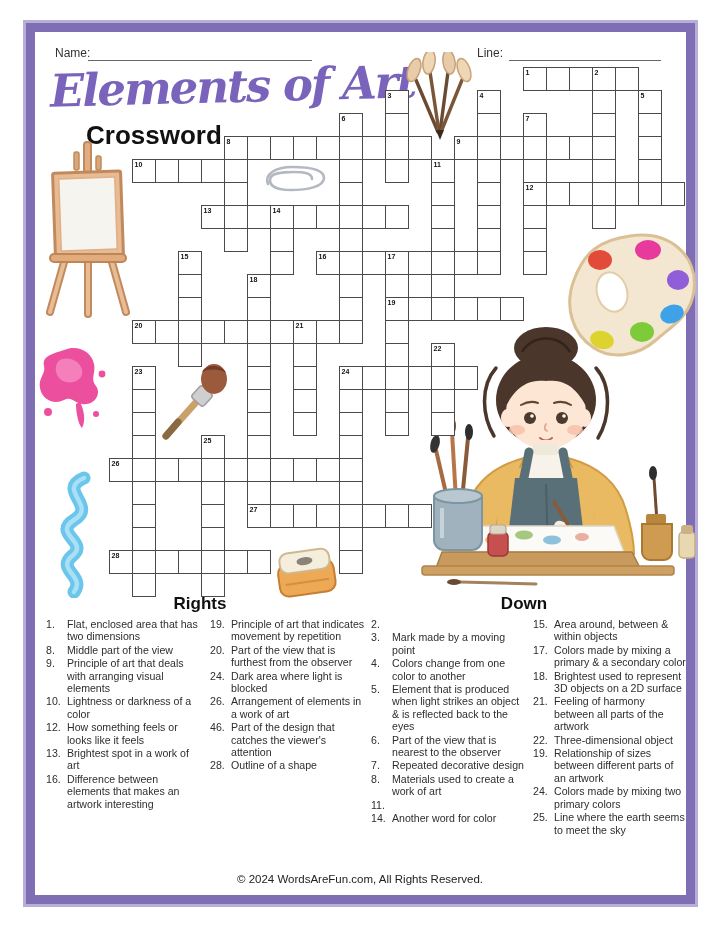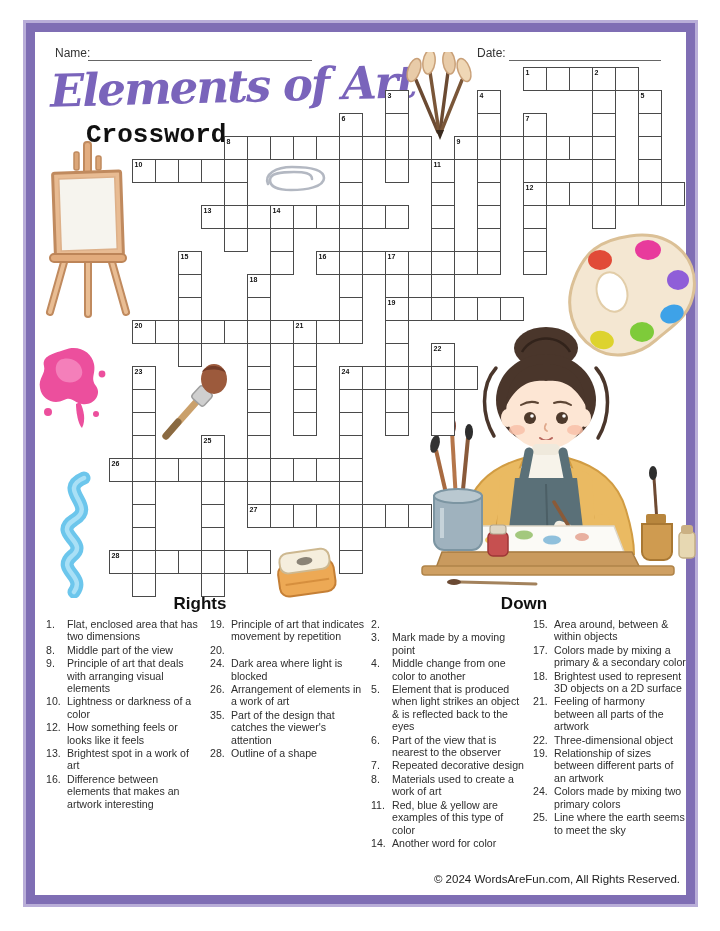--- a/index.html
+++ b/index.html
@@ -6,49 +6,49 @@
   .page{position:relative;width:720px;height:931px;background:#ffffff;overflow:hidden;
         font-family:"Liberation Sans",sans-serif;color:#222;}
   .frame{position:absolute;left:26px;top:23px;width:669px;height:881px;box-sizing:border-box;
          border:9px solid #7f6eb4;box-shadow:0 0 0 3px #b9aed8;pointer-events:none;}
   
   .field-label{position:absolute;font-size:12px;color:#333;}
   .write-line{position:absolute;border-bottom:1.4px solid #666;height:14px;}
   .title{position:absolute;left:50px;top:60px;font-family:"DejaVu Serif",serif;
          font-style:italic;font-weight:700;font-size:45px;letter-spacing:-2px;
          color:#7a64bb;transform:rotate(-1.5deg);white-space:nowrap;}
-  .subtitle{position:absolute;left:86px;top:120px;font-family:Liberation Mono, monospace;
+  .subtitle{position:absolute;left:86px;top:120px;font-family:Liberation Sans, sans-serif;
             font-weight:700;font-size:26px;color:#111;letter-spacing:0;}
   
   #grid{position:absolute;left:109px;top:67px;width:577px;height:531px;z-index:2;}
   .cell{position:absolute;width:24px;height:24px;box-sizing:border-box;border:1px solid #4a4a4a;
         background:#fff;}
   .cellnum{position:absolute;left:1.5px;top:0.5px;font-size:7px;font-weight:700;color:#111;
            line-height:8px;}
   
   .illus{position:absolute;z-index:1;}
   .illus.over{z-index:3;}
   
   .clues-heading{position:absolute;font-size:17px;font-weight:700;color:#101010;text-align:center;}
   .clue-col{position:absolute;font-size:10.6px;line-height:12.4px;color:#2e2e2e;}
   .clue{display:flex;margin-bottom:1px;}
   .clue .n{flex:none;width:21px;}
   .clue .t{flex:1;}
-  .footer{position:absolute;left:40px;top:873px;width:640px;text-align:right;
+  .footer{position:absolute;left:40px;top:873px;width:640px;text-align:center;
           font-size:11.5px;color:#222;}
 </style>
 </head>
 <body>
 
 <div class="page">
   <div class="frame"></div>
 
   <span class="field-label" style="left:55px;top:46px;">Name:</span>
   <span class="write-line" style="left:88px;top:46px;width:224px;"></span>
-  <span class="field-label" style="left:477px;top:46px;">Date:</span>
+  <span class="field-label" style="left:477px;top:46px;">Line:</span>
   <span class="write-line" style="left:509px;top:46px;width:152px;"></span>
 
   <div class="title">Elements of Art</div>
   <div class="subtitle">Crossword</div>
 
   <svg class="illus" style="left:38px;top:136px;" width="100" height="182" viewBox="0 0 100 182">
     <rect x="46" y="6" width="7" height="34" rx="3" fill="#e2ad80" stroke="#c08a5e" stroke-width="2"></rect>
     <rect x="36" y="16" width="5" height="18" rx="2" fill="#dba678" stroke="#c08a5e" stroke-width="1.5"></rect>
     <rect x="58" y="20" width="5" height="14" rx="2" fill="#dba678" stroke="#c08a5e" stroke-width="1.5"></rect>
     <line x1="30" y1="112" x2="12" y2="176" stroke="#c08a5e" stroke-width="8" stroke-linecap="round"></line>
@@ -461,69 +461,69 @@
         <span class="t">Difference between elements that makes an artwork interesting</span>
       </div>
     </div>
   <div class="clue-col" id="across-col2" style="left:210px;top:618px;width:155px;">
       <div class="clue">
         <span class="n">19.</span>
         <span class="t">Principle of art that indicates movement by repetition</span>
       </div>
       <div class="clue">
         <span class="n">20.</span>
+        <span class="t">Part of the view that is furthest from the observer</span>
       </div>
       <div class="clue">
         <span class="n">24.</span>
         <span class="t">Dark area where light is blocked</span>
       </div>
       <div class="clue">
         <span class="n">26.</span>
         <span class="t">Arrangement of elements in a work of art</span>
       </div>
       <div class="clue">
-        <span class="n">35.</span>
+        <span class="n">46.</span>
         <span class="t">Part of the design that catches the viewer's attention</span>
       </div>
       <div class="clue">
         <span class="n">28.</span>
         <span class="t">Outline of a shape</span>
       </div>
     </div>
   <div class="clue-col" id="down-col1" style="left:371px;top:618px;width:157px;">
       <div class="clue">
         <span class="n">2.</span>
       </div>
       <div class="clue">
         <span class="n">3.</span>
         <span class="t">Mark made by a moving point</span>
       </div>
       <div class="clue">
         <span class="n">4.</span>
-        <span class="t">Middle change from one color to another</span>
+        <span class="t">Colors change from one color to another</span>
       </div>
       <div class="clue">
         <span class="n">5.</span>
         <span class="t">Element that is produced when light strikes an object &amp; is reflected back to the eyes</span>
       </div>
       <div class="clue">
         <span class="n">6.</span>
         <span class="t">Part of the view that is nearest to the observer</span>
       </div>
       <div class="clue">
         <span class="n">7.</span>
         <span class="t">Repeated decorative design</span>
       </div>
       <div class="clue">
         <span class="n">8.</span>
         <span class="t">Materials used to create a work of art</span>
       </div>
       <div class="clue">
         <span class="n">11.</span>
-        <span class="t">Red, blue &amp; yellow are examples of this type of color</span>
       </div>
       <div class="clue">
         <span class="n">14.</span>
         <span class="t">Another word for color</span>
       </div>
     </div>
   <div class="clue-col" id="down-col2" style="left:533px;top:618px;width:153px;">
       <div class="clue">
         <span class="n">15.</span>
         <span class="t">Area around, between &amp; within objects</span>

